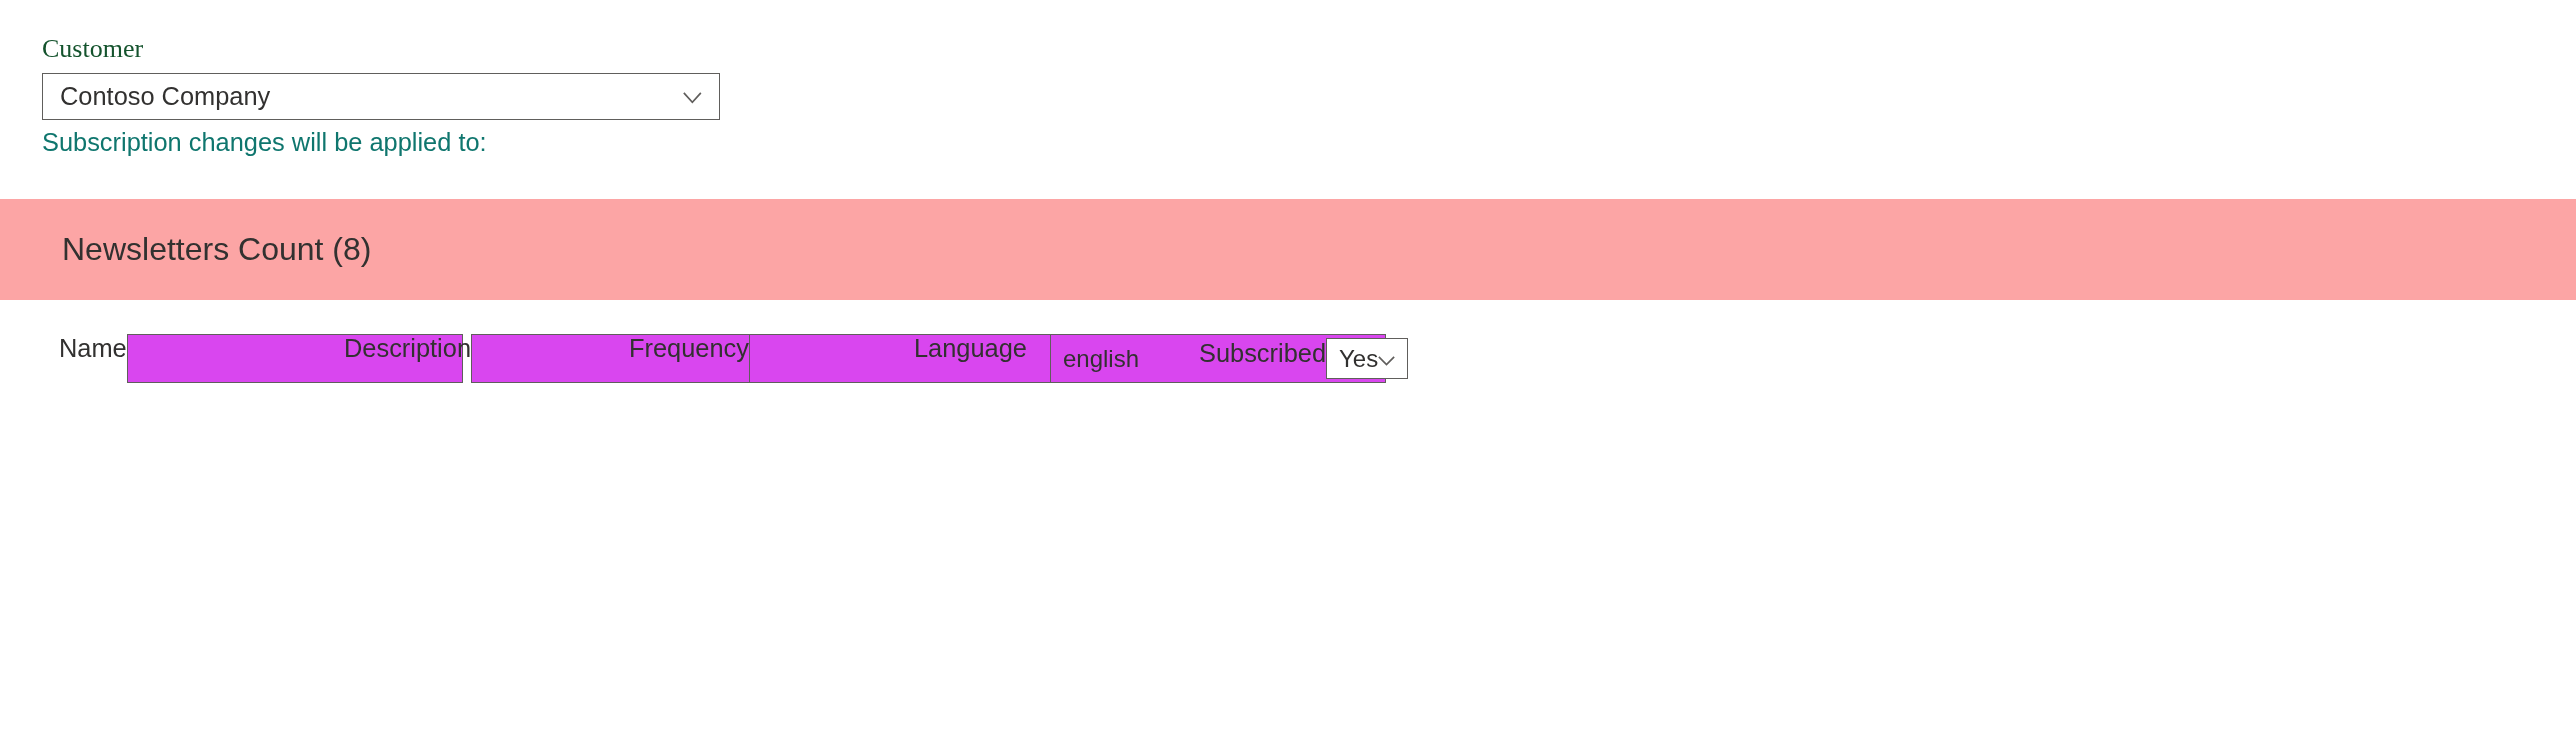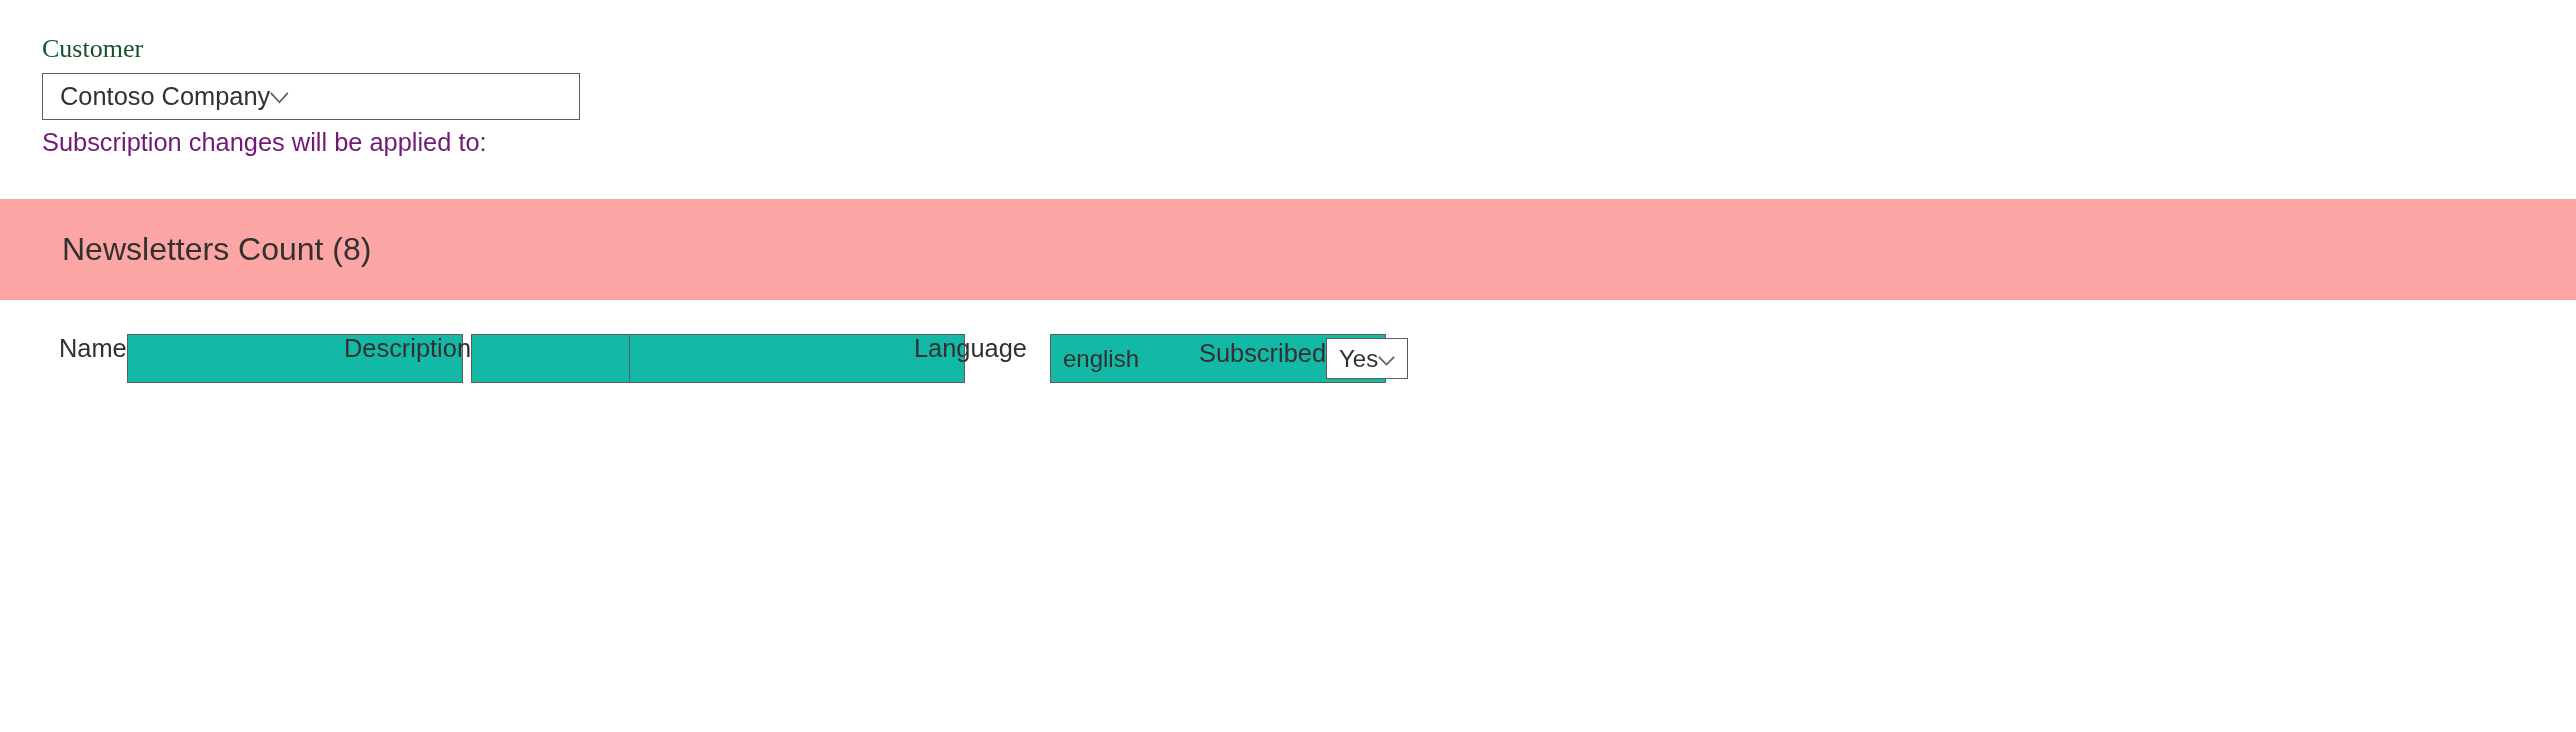--- a/index.html
+++ b/index.html
@@ -15,41 +15,41 @@
       font-size: 24px;
     }
     .field-label {
       font-size: 26px;
       color: #14532d;
       margin-bottom: 8.5px;
       font-weight: 400;
       font-family: Liberation Serif, serif;
     }
     .customer-select {
-      width: 538px;
+      width: 678px;
       height: 47px;
       border: 1.7px solid #605e5c;
       display: flex;
       align-items: center;
-      justify-content: flex-start;
+      justify-content: space-between;
       padding: 0 17px;
       background: #ffffff;
       cursor: pointer;
     }
     .customer-select-value {
       font-size: 25.4px;
       color: #323130;
     }
     .chevron {
       display: inline-block;
     }
     .helper-text {
       margin-top: 8.5px;
       font-size: 25.4px;
-      color: #701a75;
+      color: #0f766e;
     }
     .section-header {
       background: #fca5a5;
       padding: 32px 20px;
       margin-top: 42px;
       margin-left: -42px;
       margin-right: -42px;
       width: calc(100% + 85px);
     }
     .section-title {
@@ -75,21 +75,21 @@
     .col-subscribed { width: 161px; align-items: center; }
     .col-label {
       font-size: 25.4px;
       color: #323130;
       margin-bottom: 10.2px;
       font-weight: 400;
     }
     .input {
       height: 49px;
       border: 1.7px solid #605e5c;
-      background: #14b8a6;
+      background: #d946ef;
       padding: 0 12px;
       font-size: 24px;
       color: #323130;
       font-family: inherit;
       outline: none;
     }
     .select-box {
       height: 41px;
       border: 1.7px solid #605e5c;
       background: #ffffff;
@@ -127,20 +127,21 @@
 <div class="table-row">
   <div class="col col-name">
     <div class="col-label">Name</div>
     <input class="input" type="text" value="" style="">
   </div>
   <div class="col col-description">
     <div class="col-label">Description</div>
     <input class="input" type="text" value="" style="">
   </div>
   <div class="col col-frequency">
+    <div class="col-label">Frequency</div>
     <input class="input" type="text" value="" style="">
   </div>
   <div class="col col-language">
     <div class="col-label">Language</div>
     <input class="input" type="text" value="english" style="">
   </div>
   <div class="col col-subscribed">
     <div class="col-label">Subscribed</div>
     <div class="select-box">
       <span class="select-value">Yes</span>

